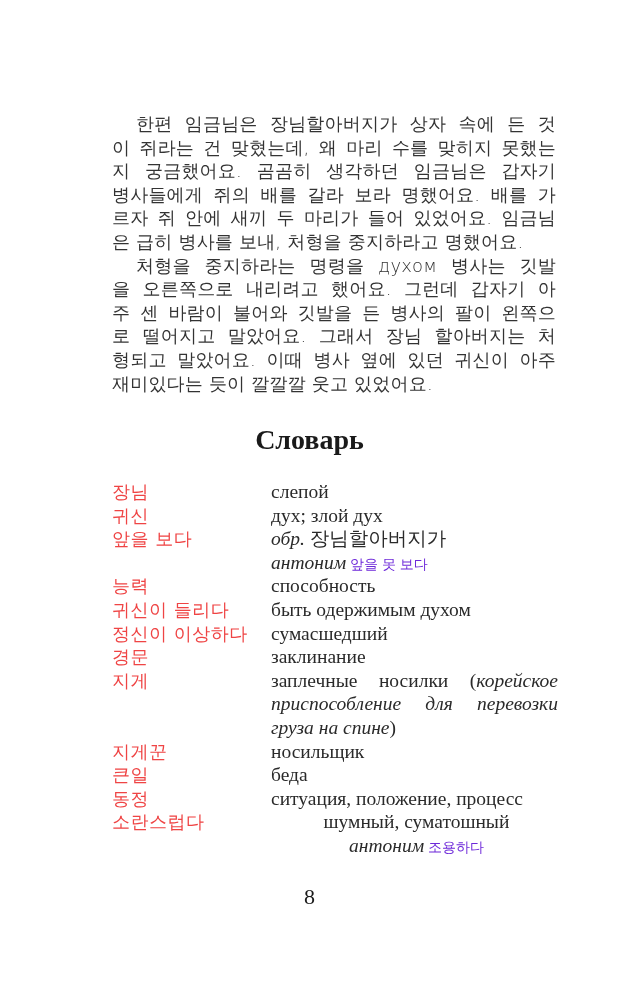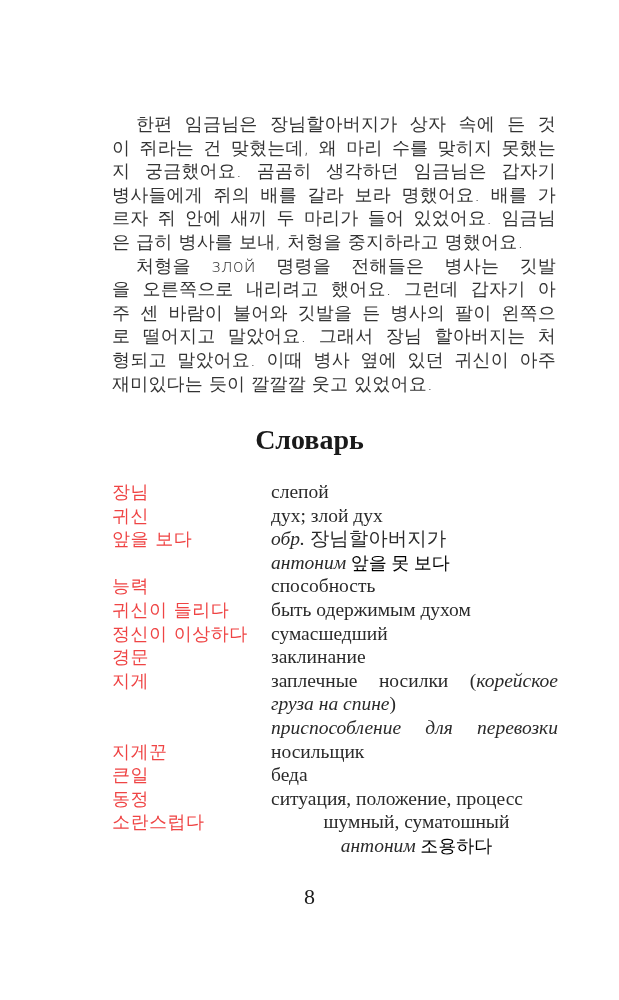--- a/index.html
+++ b/index.html
@@ -92,23 +92,23 @@
       white-space: normal;
     }
     .def-line.shift {
       padding-left: 4px;
       text-align: center;
     }
     .it {
       font-style: italic;
     }
     .ko {
-      font-family: Liberation Serif, serif;
-      font-size: 18px;
-      color: #000000;
+      font-family: Liberation Sans, sans-serif;
+      font-size: 14px;
+      color: #6d28d9;
     }
     .page-number {
       position: absolute;
       left: 0;
       width: 619px;
       top: 884px;
       text-align: center;
       font-family: "Liberation Serif", "DejaVu Serif", serif;
       font-size: 22px;
       color: #1a1a1a;
@@ -119,21 +119,21 @@
 
 <div class="page">
 
   <div class="story">
     <div class="story-line indent">한편 임금님은 장님할아버지가 상자 속에 든 것</div>
     <div class="story-line">이 쥐라는 건 맞혔는데, 왜 마리 수를 맞히지 못했는</div>
     <div class="story-line">지 궁금했어요. 곰곰히 생각하던 임금님은 갑자기</div>
     <div class="story-line">병사들에게 쥐의 배를 갈라 보라 명했어요. 배를 가</div>
     <div class="story-line">르자 쥐 안에 새끼 두 마리가 들어 있었어요. 임금님</div>
     <div class="story-line last">은 급히 병사를 보내, 처형을 중지하라고 명했어요.</div>
-    <div class="story-line indent">처형을 злой 명령을 전해들은 병사는 깃발</div>
+    <div class="story-line indent">처형을 중지하라는 명령을 духом 병사는 깃발</div>
     <div class="story-line">을 오른쪽으로 내리려고 했어요. 그런데 갑자기 아</div>
     <div class="story-line">주 센 바람이 불어와 깃발을 든 병사의 팔이 왼쪽으</div>
     <div class="story-line">로 떨어지고 말았어요. 그래서 장님 할아버지는 처</div>
     <div class="story-line">형되고 말았어요. 이때 병사 옆에 있던 귀신이 아주</div>
     <div class="story-line last">재미있다는 듯이 깔깔깔 웃고 있었어요.</div>
   </div>
 
   <div class="vocab-title">Словарь</div>
 
   <div class="vocab">
@@ -191,22 +191,22 @@
       <div class="vocab-term">경문</div>
       <div class="vocab-def">
         <div class="def-line"><span>заклинание</span></div>
       </div>
     </div>
 
     <div class="vocab-row">
       <div class="vocab-term">지게</div>
       <div class="vocab-def">
         <div class="def-line justify"><span>заплечные носилки (</span><span class="it">корейское</span></div>
+        <div class="def-line justify"><span class="it">приспособление для перевозки</span></div>
         <div class="def-line"><span class="it">груза на спине</span><span>)</span></div>
-        <div class="def-line justify"><span class="it">приспособление для перевозки</span></div>
       </div>
     </div>
 
     <div class="vocab-row">
       <div class="vocab-term">지게꾼</div>
       <div class="vocab-def">
         <div class="def-line"><span>носильщик</span></div>
       </div>
     </div>
 

